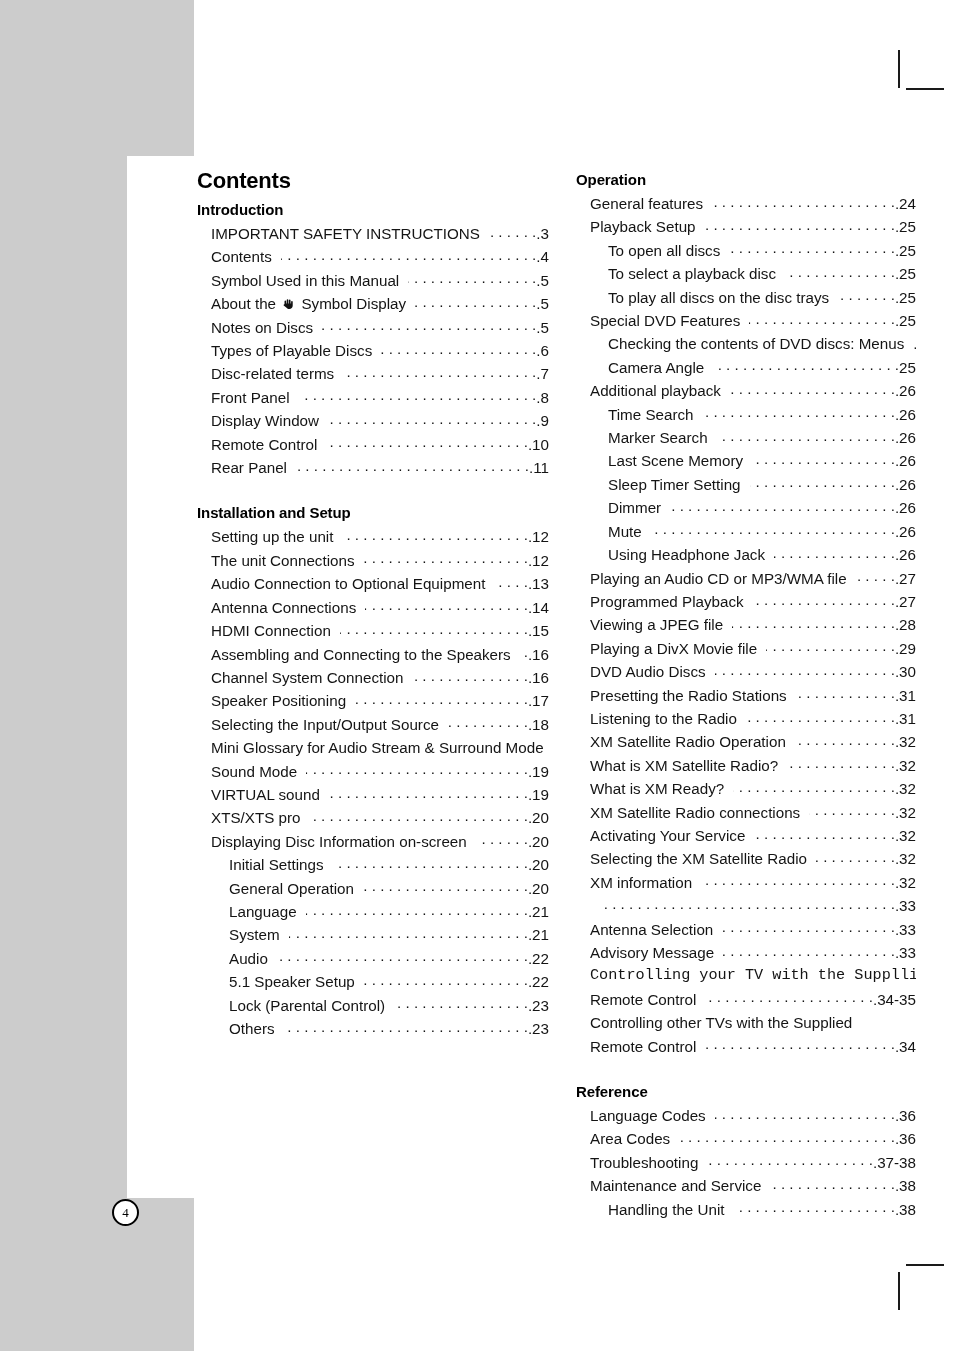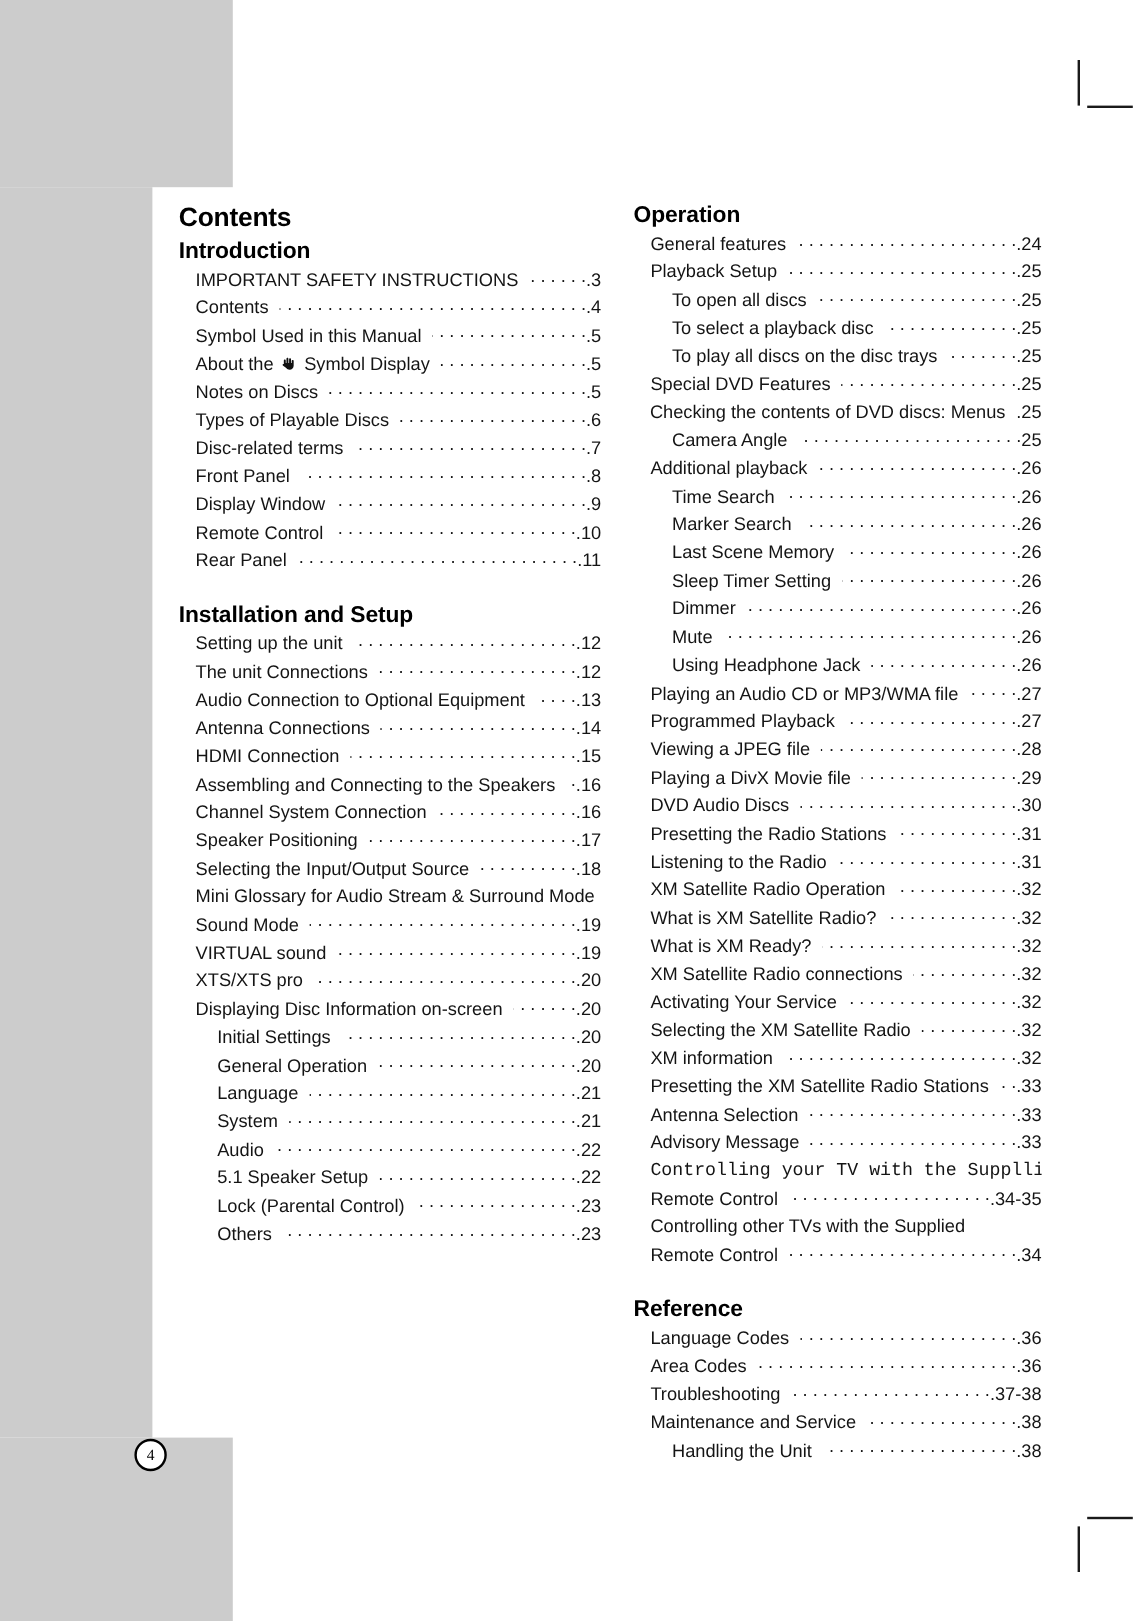--- a/index.html
+++ b/index.html
@@ -45,35 +45,36 @@
   
   .page {
     position: absolute;
     left: 0; top: 0;
     width: 954px; height: 1351px;
   }
 
   .col {
     position: absolute;
     top: 168px;
+    margin-left: 48px;
   }
   .col-left  { left: 149px; width: 352px; }
   .col-right { left: 528px; width: 340px; }
 
   .doc-title {
     font-size: 22px;
     font-weight: bold;
     color: #000;
     letter-spacing: -0.2px;
     margin: 0 0 4px 0;
     line-height: 26px;
   }
 
   .section-head {
-    font-size: 19px;
+    font-size: 15px;
     font-weight: bold;
     color: #000;
     letter-spacing: -0.1px;
     margin: 0;
     padding: 0;
     line-height: 24px;
   }
   .section-head.spaced { margin-top: 22px; }
   .section-head.first-right { margin-top: 0px; }
 
@@ -86,21 +87,21 @@
   .toc-row {
     display: flex;
     align-items: baseline;
     font-size: 15.2px;
     color: #141414;
     line-height: 23.4px;
     white-space: nowrap;
     overflow: hidden;
   }
   .toc-row.lvl1 { padding-left: 14px; }
-  .toc-row.lvl2 { padding-left: 32px; justify-content: flex-end; }
+  .toc-row.lvl2 { padding-left: 32px; }
 
   .toc-label {
     flex: 0 0 auto;
   }
   .toc-gap {
     flex: 0 0 auto;
     width: 0px;
   }
   .toc-gap.g2 { width: 9px; }
 
@@ -561,21 +562,20 @@
           <span class="toc-leader"></span>
           <span class="toc-page">.32</span>
         </li>
         <li class="toc-row lvl1">
           <span class="toc-label">XM information</span>
           <span class="toc-gap g2"></span>
           <span class="toc-leader"></span>
           <span class="toc-page">.32</span>
         </li>
         <li class="toc-row lvl1">
-          <span class="toc-label">Presetting the XM Satellite Radio Stations</span>
           <span class="toc-gap g2"></span>
           <span class="toc-leader"></span>
           <span class="toc-page">.33</span>
         </li>
         <li class="toc-row lvl1">
           <span class="toc-label">Antenna Selection</span>
           <span class="toc-gap g2"></span>
           <span class="toc-leader"></span>
           <span class="toc-page">.33</span>
         </li>

